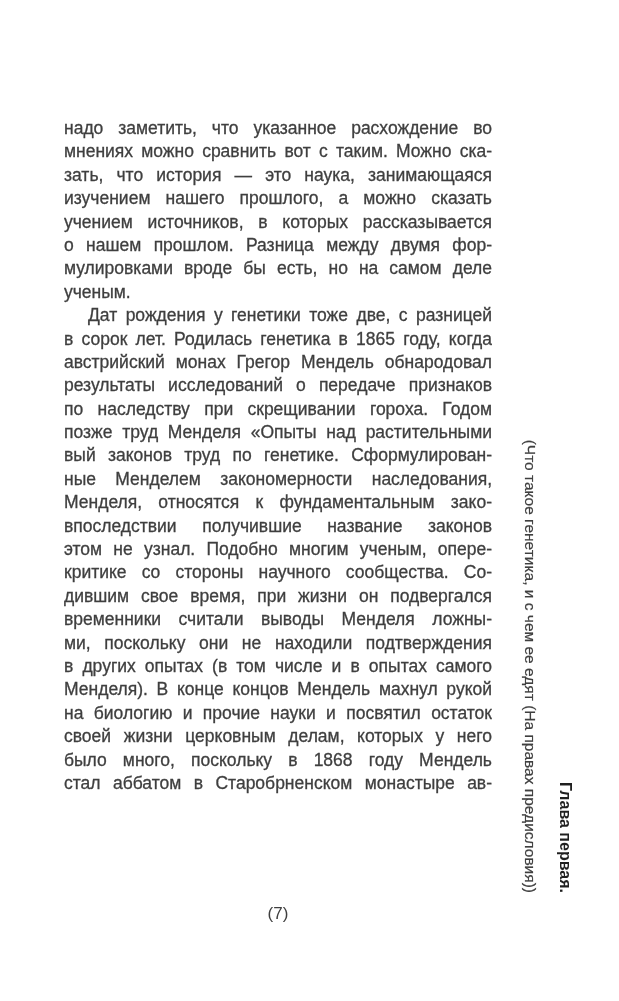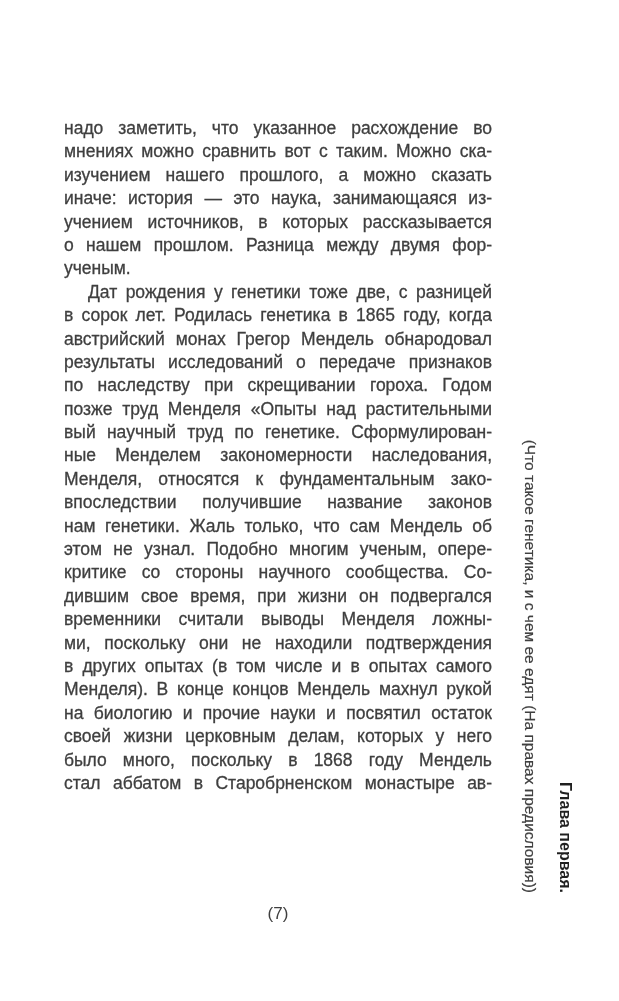--- a/index.html
+++ b/index.html
@@ -81,38 +81,38 @@
 </style>
 </head>
 <body>
 
 <div class="page">
 
   <div class="text-column" id="body-text">
       <div>
         <div class="line">надо заметить, что указанное расхождение во</div>
         <div class="line">мнениях можно сравнить вот с таким. Можно ска-</div>
+        <div class="line">зать, что история — это наука, занимающаяся</div>
         <div class="line">изучением нашего прошлого, а можно сказать</div>
-        <div class="line">иначе: история — это наука, занимающаяся из-</div>
         <div class="line">учением источников, в которых рассказывается</div>
         <div class="line">о нашем прошлом. Разница между двумя фор-</div>
+        <div class="line">мулировками вроде бы есть, но на самом деле</div>
         <div class="line para-end">ученым.</div>
       </div>
       <div>
         <div class="line indent">Дат рождения у генетики тоже две, с разницей</div>
         <div class="line">в сорок лет. Родилась генетика в 1865 году, когда</div>
         <div class="line">австрийский монах Грегор Мендель обнародовал</div>
         <div class="line">результаты исследований о передаче признаков</div>
         <div class="line">по наследству при скрещивании гороха. Годом</div>
         <div class="line">позже труд Менделя «Опыты над растительными</div>
-        <div class="line">вый научный труд по генетике. Сформулирован-</div>
+        <div class="line">вый законов труд по генетике. Сформулирован-</div>
         <div class="line">ные Менделем закономерности наследования,</div>
         <div class="line">Менделя, относятся к фундаментальным зако-</div>
         <div class="line">впоследствии получившие название законов</div>
-        <div class="line">нам генетики. Жаль только, что сам Мендель об</div>
         <div class="line">этом не узнал. Подобно многим ученым, опере-</div>
         <div class="line">критике со стороны научного сообщества. Со-</div>
         <div class="line">дившим свое время, при жизни он подвергался</div>
         <div class="line">временники считали выводы Менделя ложны-</div>
         <div class="line">ми, поскольку они не находили подтверждения</div>
         <div class="line">в других опытах (в том числе и в опытах самого</div>
         <div class="line">Менделя). В конце концов Мендель махнул рукой</div>
         <div class="line">на биологию и прочие науки и посвятил остаток</div>
         <div class="line">своей жизни церковным делам, которых у него</div>
         <div class="line">было много, поскольку в 1868 году Мендель</div>

